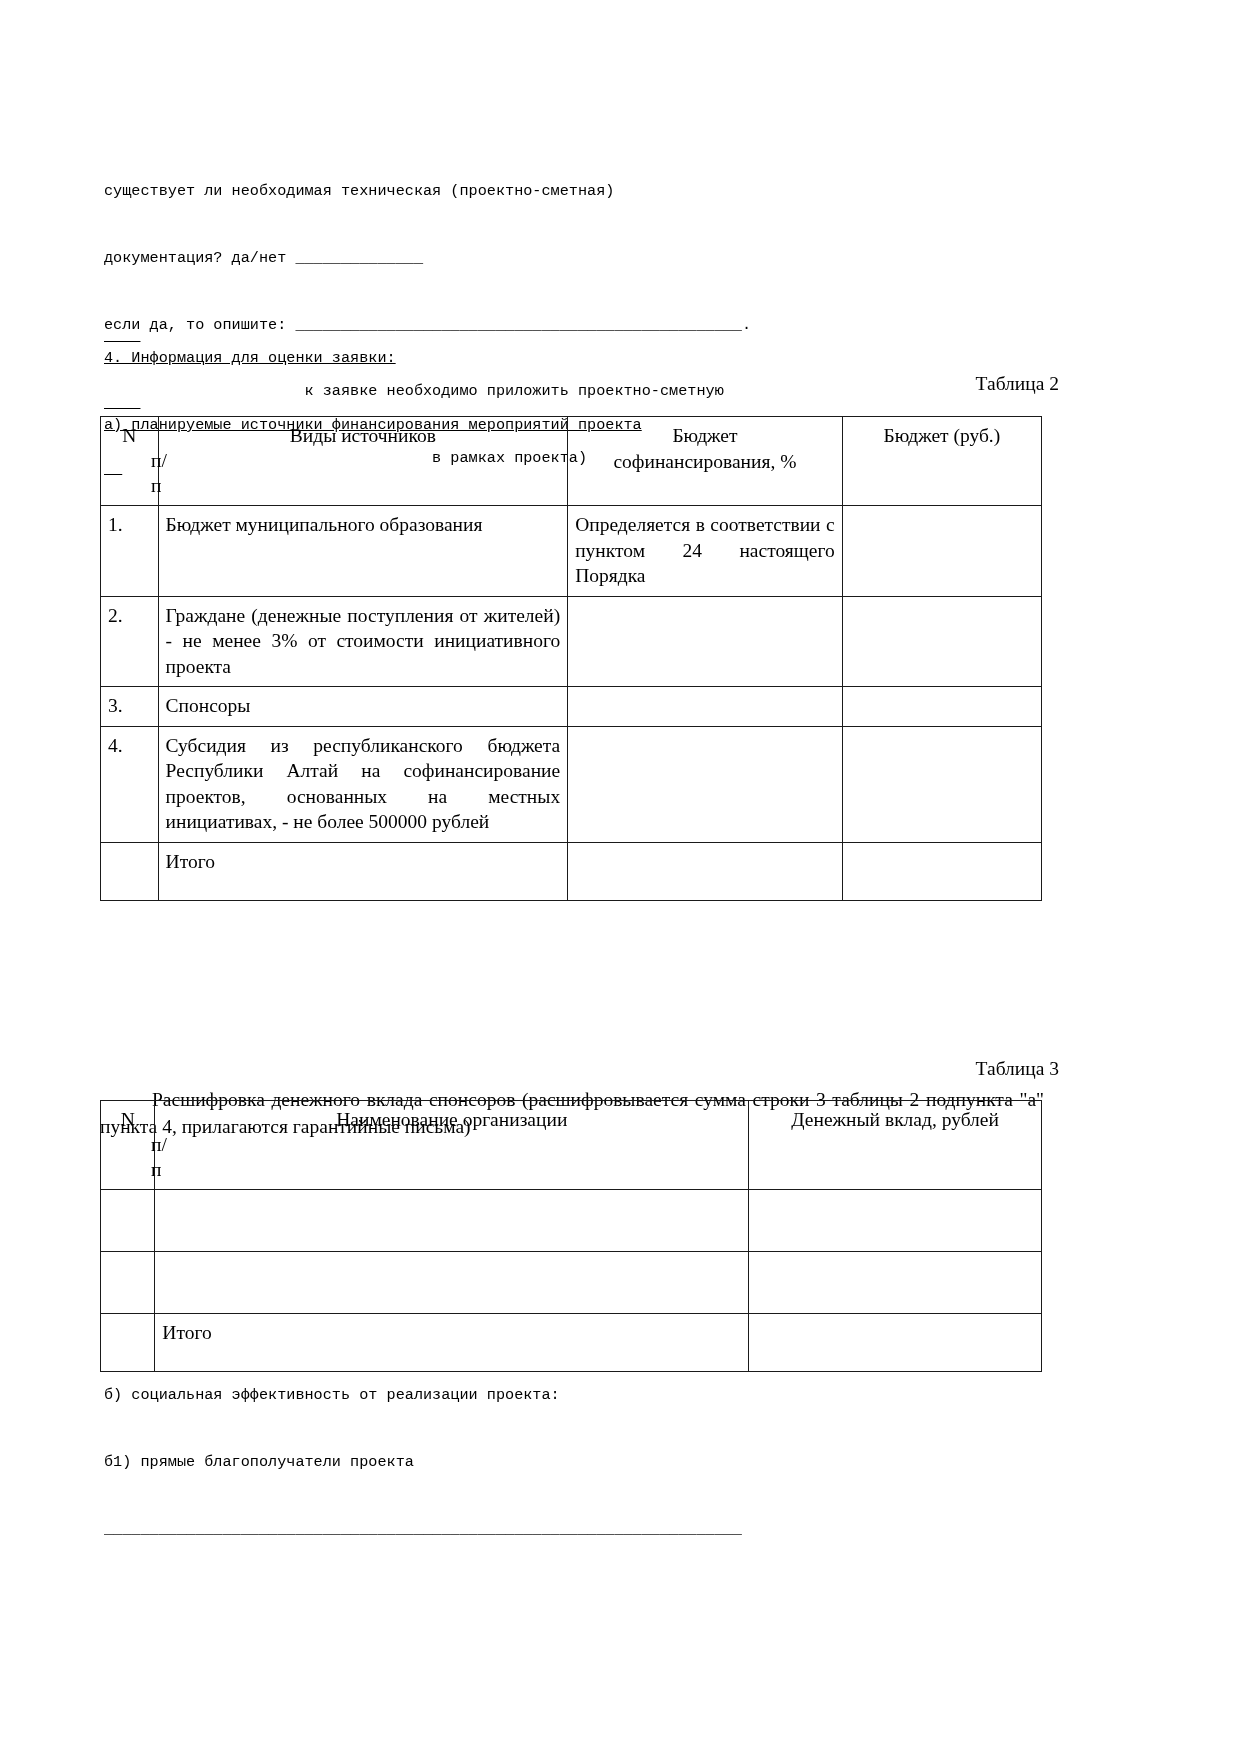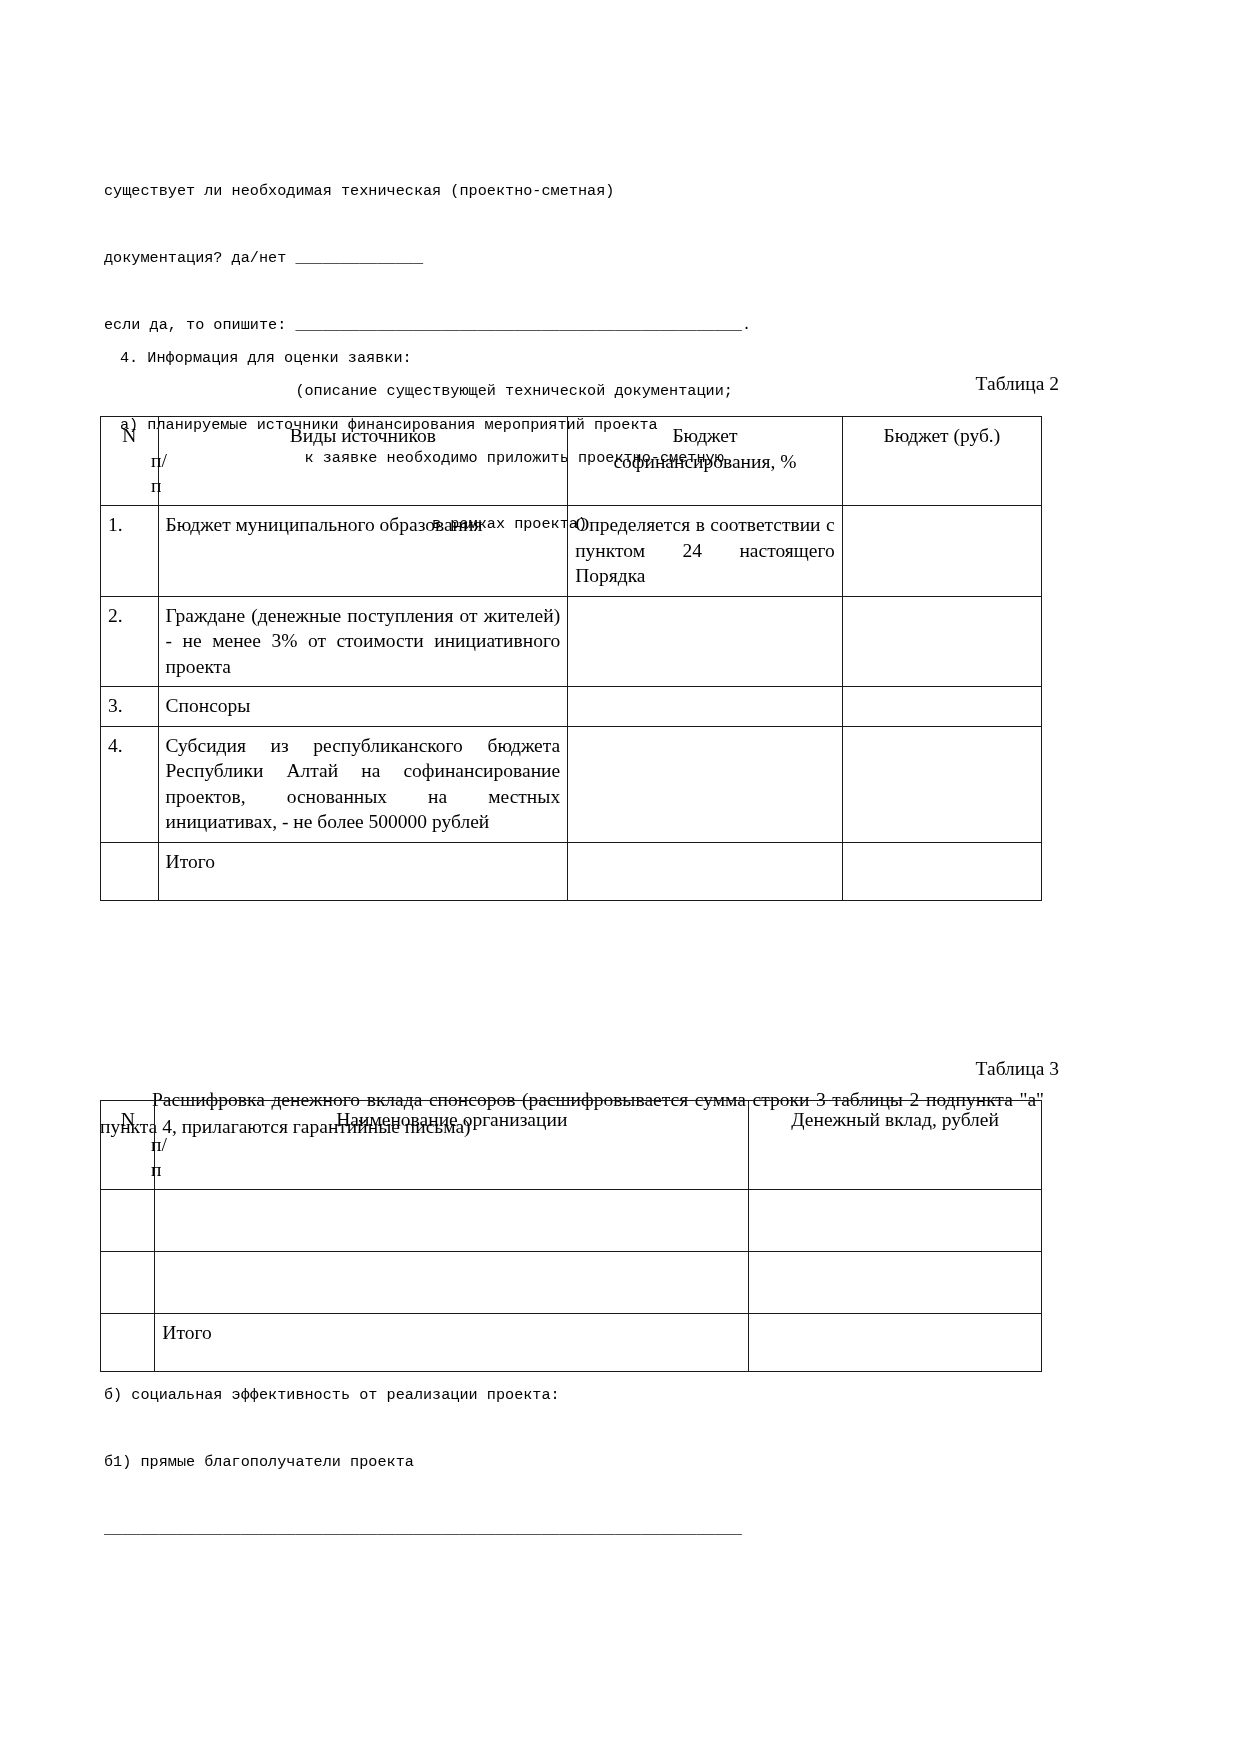--- a/index.html
+++ b/index.html
@@ -28,21 +28,21 @@
     font-family: "Liberation Mono", "DejaVu Sans Mono", monospace;
     font-size: 15.2px;
     line-height: 22.2px;
     letter-spacing: 0px;
     white-space: pre;
   }
   .mono-block {
     position: absolute;
   }
   #intro-block { left: 104px; top: 136px; }
-  #section4-block { left: 120px; top: 303px; }
+  #section4-block { left: 104px; top: 303px; text-decoration: underline; }
   #bottom-block { left: 104px; top: 1340px; }
 
   .mono-line { white-space: pre; }
   .table-caption {
     position: absolute;
     right: 180px;
     font-family: "Liberation Serif", serif;
     font-size: 19.5px;
   }
   #caption-t2 { top: 373px; right: 181px; }
@@ -106,21 +106,20 @@
 </style>
 </head>
 <body>
 
 <div class="page">
 
   <div class="mono-block mono" id="intro-block">
     <div class="mono-line">существует ли необходимая техническая (проектно-сметная)</div>
     <div class="mono-line">документация? да/нет ______________</div>
     <div class="mono-line">если да, то опишите: _________________________________________________.</div>
-    <div class="mono-line">                     (описание существующей технической документации;</div>
     <div class="mono-line">                      к заявке необходимо приложить проектно-сметную</div>
     <div class="mono-line">                                    в рамках проекта)</div>
   </div>
 
   <div class="mono-block mono" id="section4-block">
     <div class="mono-line">4. Информация для оценки заявки:</div>
     <div class="mono-line">а) планируемые источники финансирования мероприятий проекта</div>
   </div>
 
   <div class="table-caption" id="caption-t2">Таблица 2</div>

